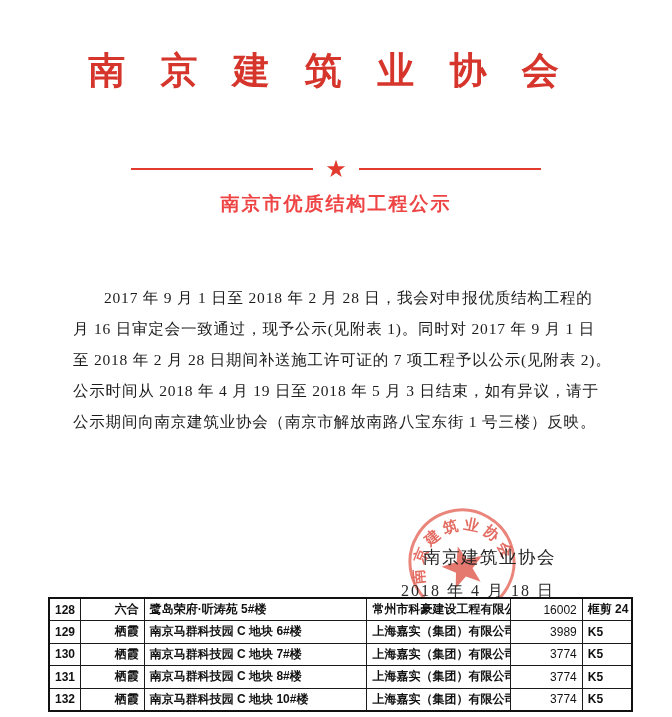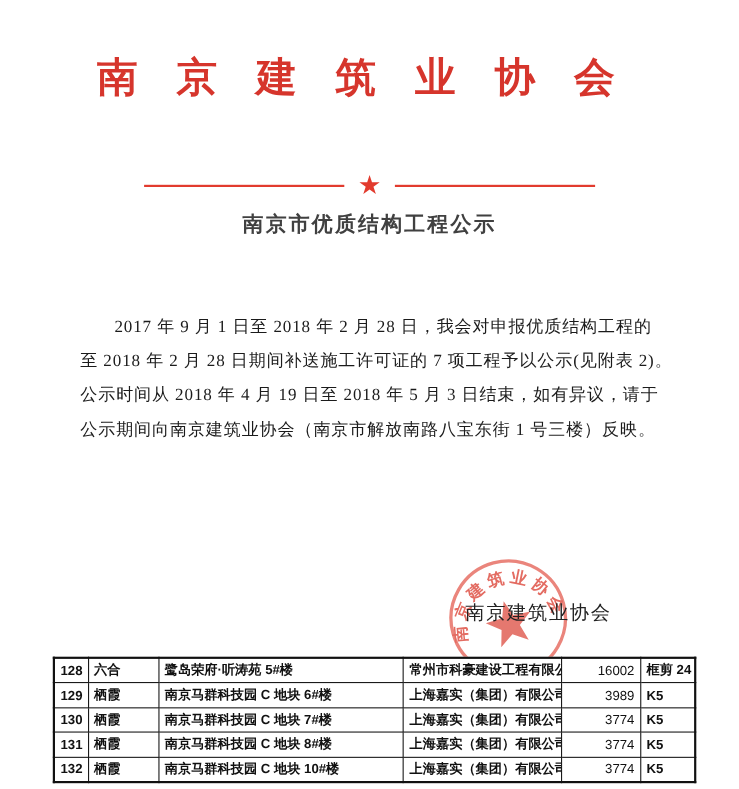--- a/index.html
+++ b/index.html
@@ -38,21 +38,21 @@
   .divider .star {
     color: #e23b2e;
     font-size: 24px;
     line-height: 22px;
     padding: 0 12px;
   }
   .notice-title {
     position: absolute;
     top: 191px; left: 0; right: 0;
     text-align: center;
-    color: #404040;
+    color: #ef4444;
     font-size: 19px;
     font-weight: 700;
     letter-spacing: 2px;
   }
   .body-block {
     position: absolute;
     top: 245px; left: 73px;
     width: 530px;
     color: #1b1b1b;
     font-size: 15.5px;
@@ -124,21 +124,21 @@
   }
   table.results td {
     border: 1px solid #1a1a1a;
     height: 22.5px;
     padding: 0 5px;
     overflow: hidden;
     white-space: nowrap;
   }
   table.results { border: 2px solid #111111; }
   td.c-no { width: 30px; text-align: center; padding: 0 2px; }
-  td.c-district { width: 62px; }
+  td.c-district { width: 62px; text-align: right; }
   td.c-project { width: 215px; }
   td.c-company { width: 139px; }
   td.c-area { width: 69px; text-align: right; font-weight: 400; }
   td.c-structure { width: 48px; }
 </style>
 </head>
 <body>
 
 <div class="page">
 
@@ -147,37 +147,39 @@
   <div class="divider">
     <div class="rule"></div>
     <div class="star">★</div>
     <div class="rule"></div>
   </div>
 
   <div class="notice-title">南京市优质结构工程公示</div>
 
   <div class="body-block">
     <div class="body-line indent">2017 年 9 月 1 日至 2018 年 2 月 28 日，我会对申报优质结构工程的</div>
+    <div class="body-line">月 16 日审定会一致通过，现予公示(见附表 1)。同时对 2017 年 9 月 1 日</div>
     <div class="body-line">至 2018 年 2 月 28 日期间补送施工许可证的 7 项工程予以公示(见附表 2)。</div>
     <div class="body-line">公示时间从 2018 年 4 月 19 日至 2018 年 5 月 3 日结束，如有异议，请于</div>
     <div class="body-line">公示期间向南京建筑业协会（南京市解放南路八宝东街 1 号三楼）反映。</div>
   </div>
 
   <svg class="seal" viewBox="0 0 116 116" xmlns="http://www.w3.org/2000/svg">
     <circle cx="58" cy="58" r="52" fill="none" stroke="#e8756a" stroke-width="3"></circle>
     <defs>
       <path id="sealArc" d="M 18 76 A 41 41 0 1 1 98 76" fill="none"></path>
     </defs>
     <text fill="#e0584d" font-size="15" letter-spacing="4">
       <textPath href="#sealArc" startOffset="50%" text-anchor="middle">南京建筑业协会</textPath>
     </text>
     <polygon points="58,42 63.3,56.7 78.9,57.2 66.6,66.8 70.9,81.8 58,73 45.1,81.8 49.4,66.8 37.1,57.2 52.7,56.7" fill="#e0584d" opacity="0.92"></polygon>
   </svg>
 
   <div class="signature-text">南京建筑业协会</div>
+  <div class="date-text">2018 年 4 月 18 日</div>
 
   <div class="table-wrap">
     <table class="results">
       <tbody>
         <tr>
           <td class="c-no">128</td>
           <td class="c-district">六合</td>
           <td class="c-project">鹭岛荣府·听涛苑 5#楼</td>
           <td class="c-company">常州市科豪建设工程有限公司</td>
           <td class="c-area">16002</td>

